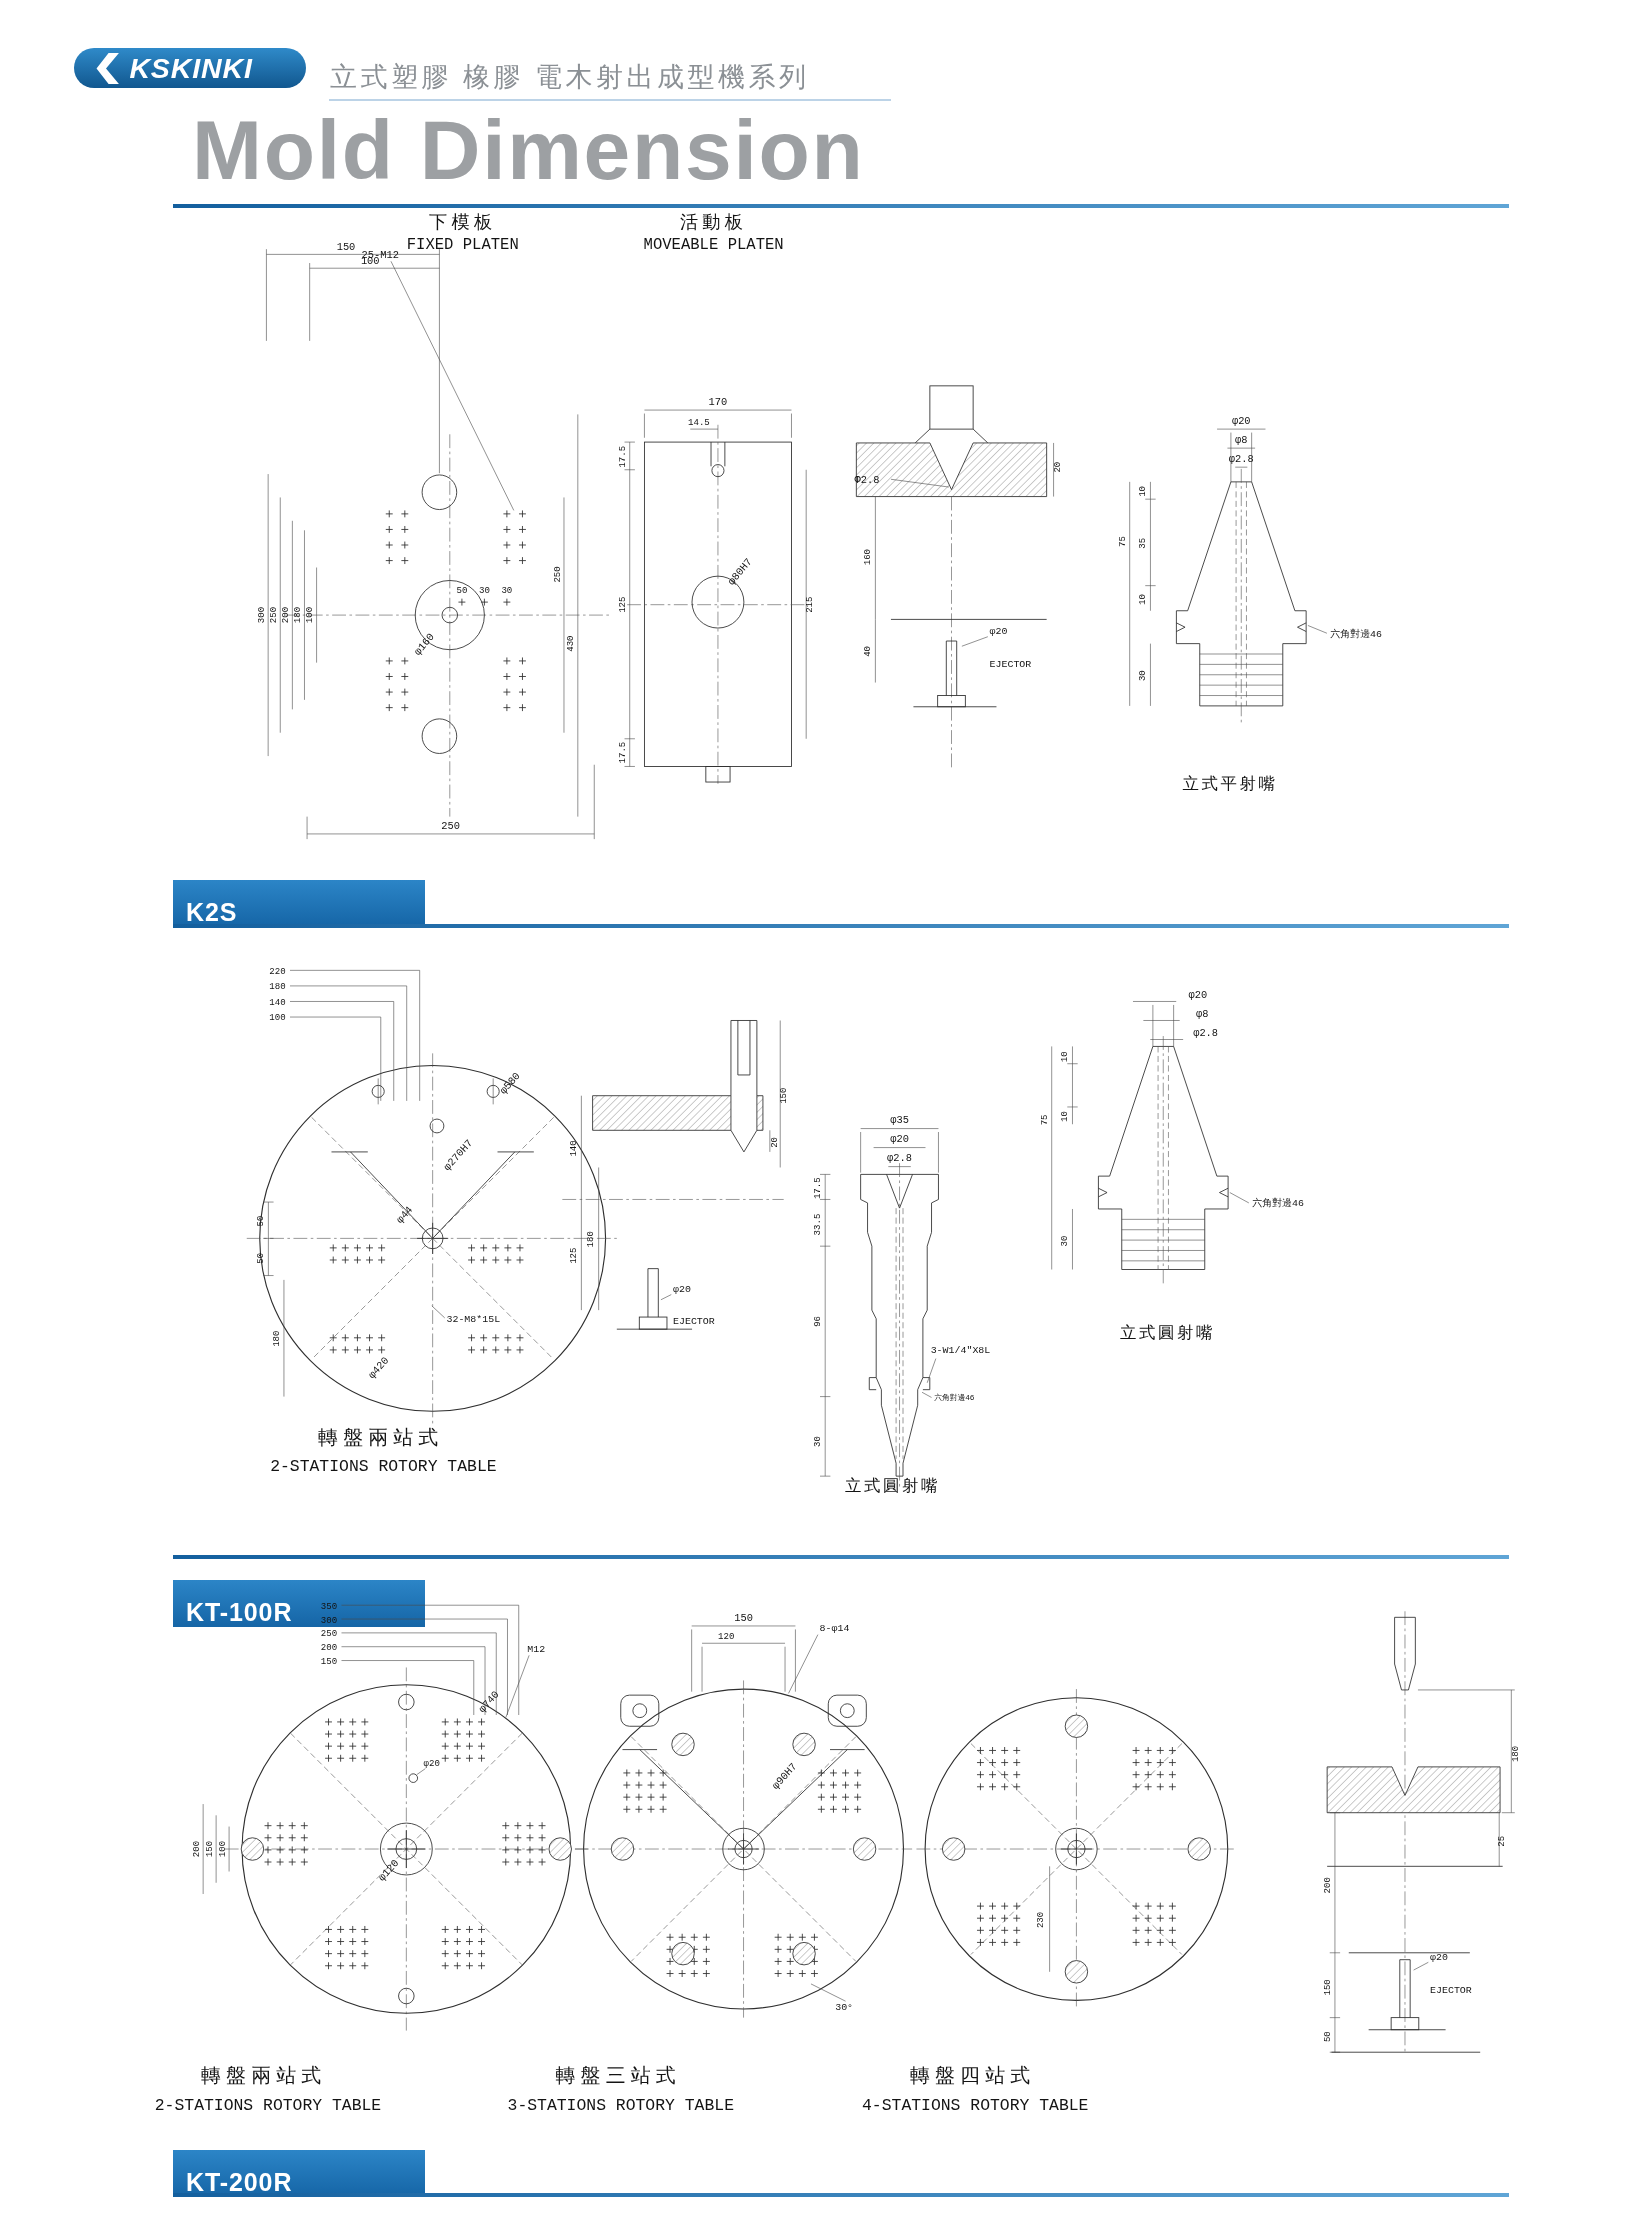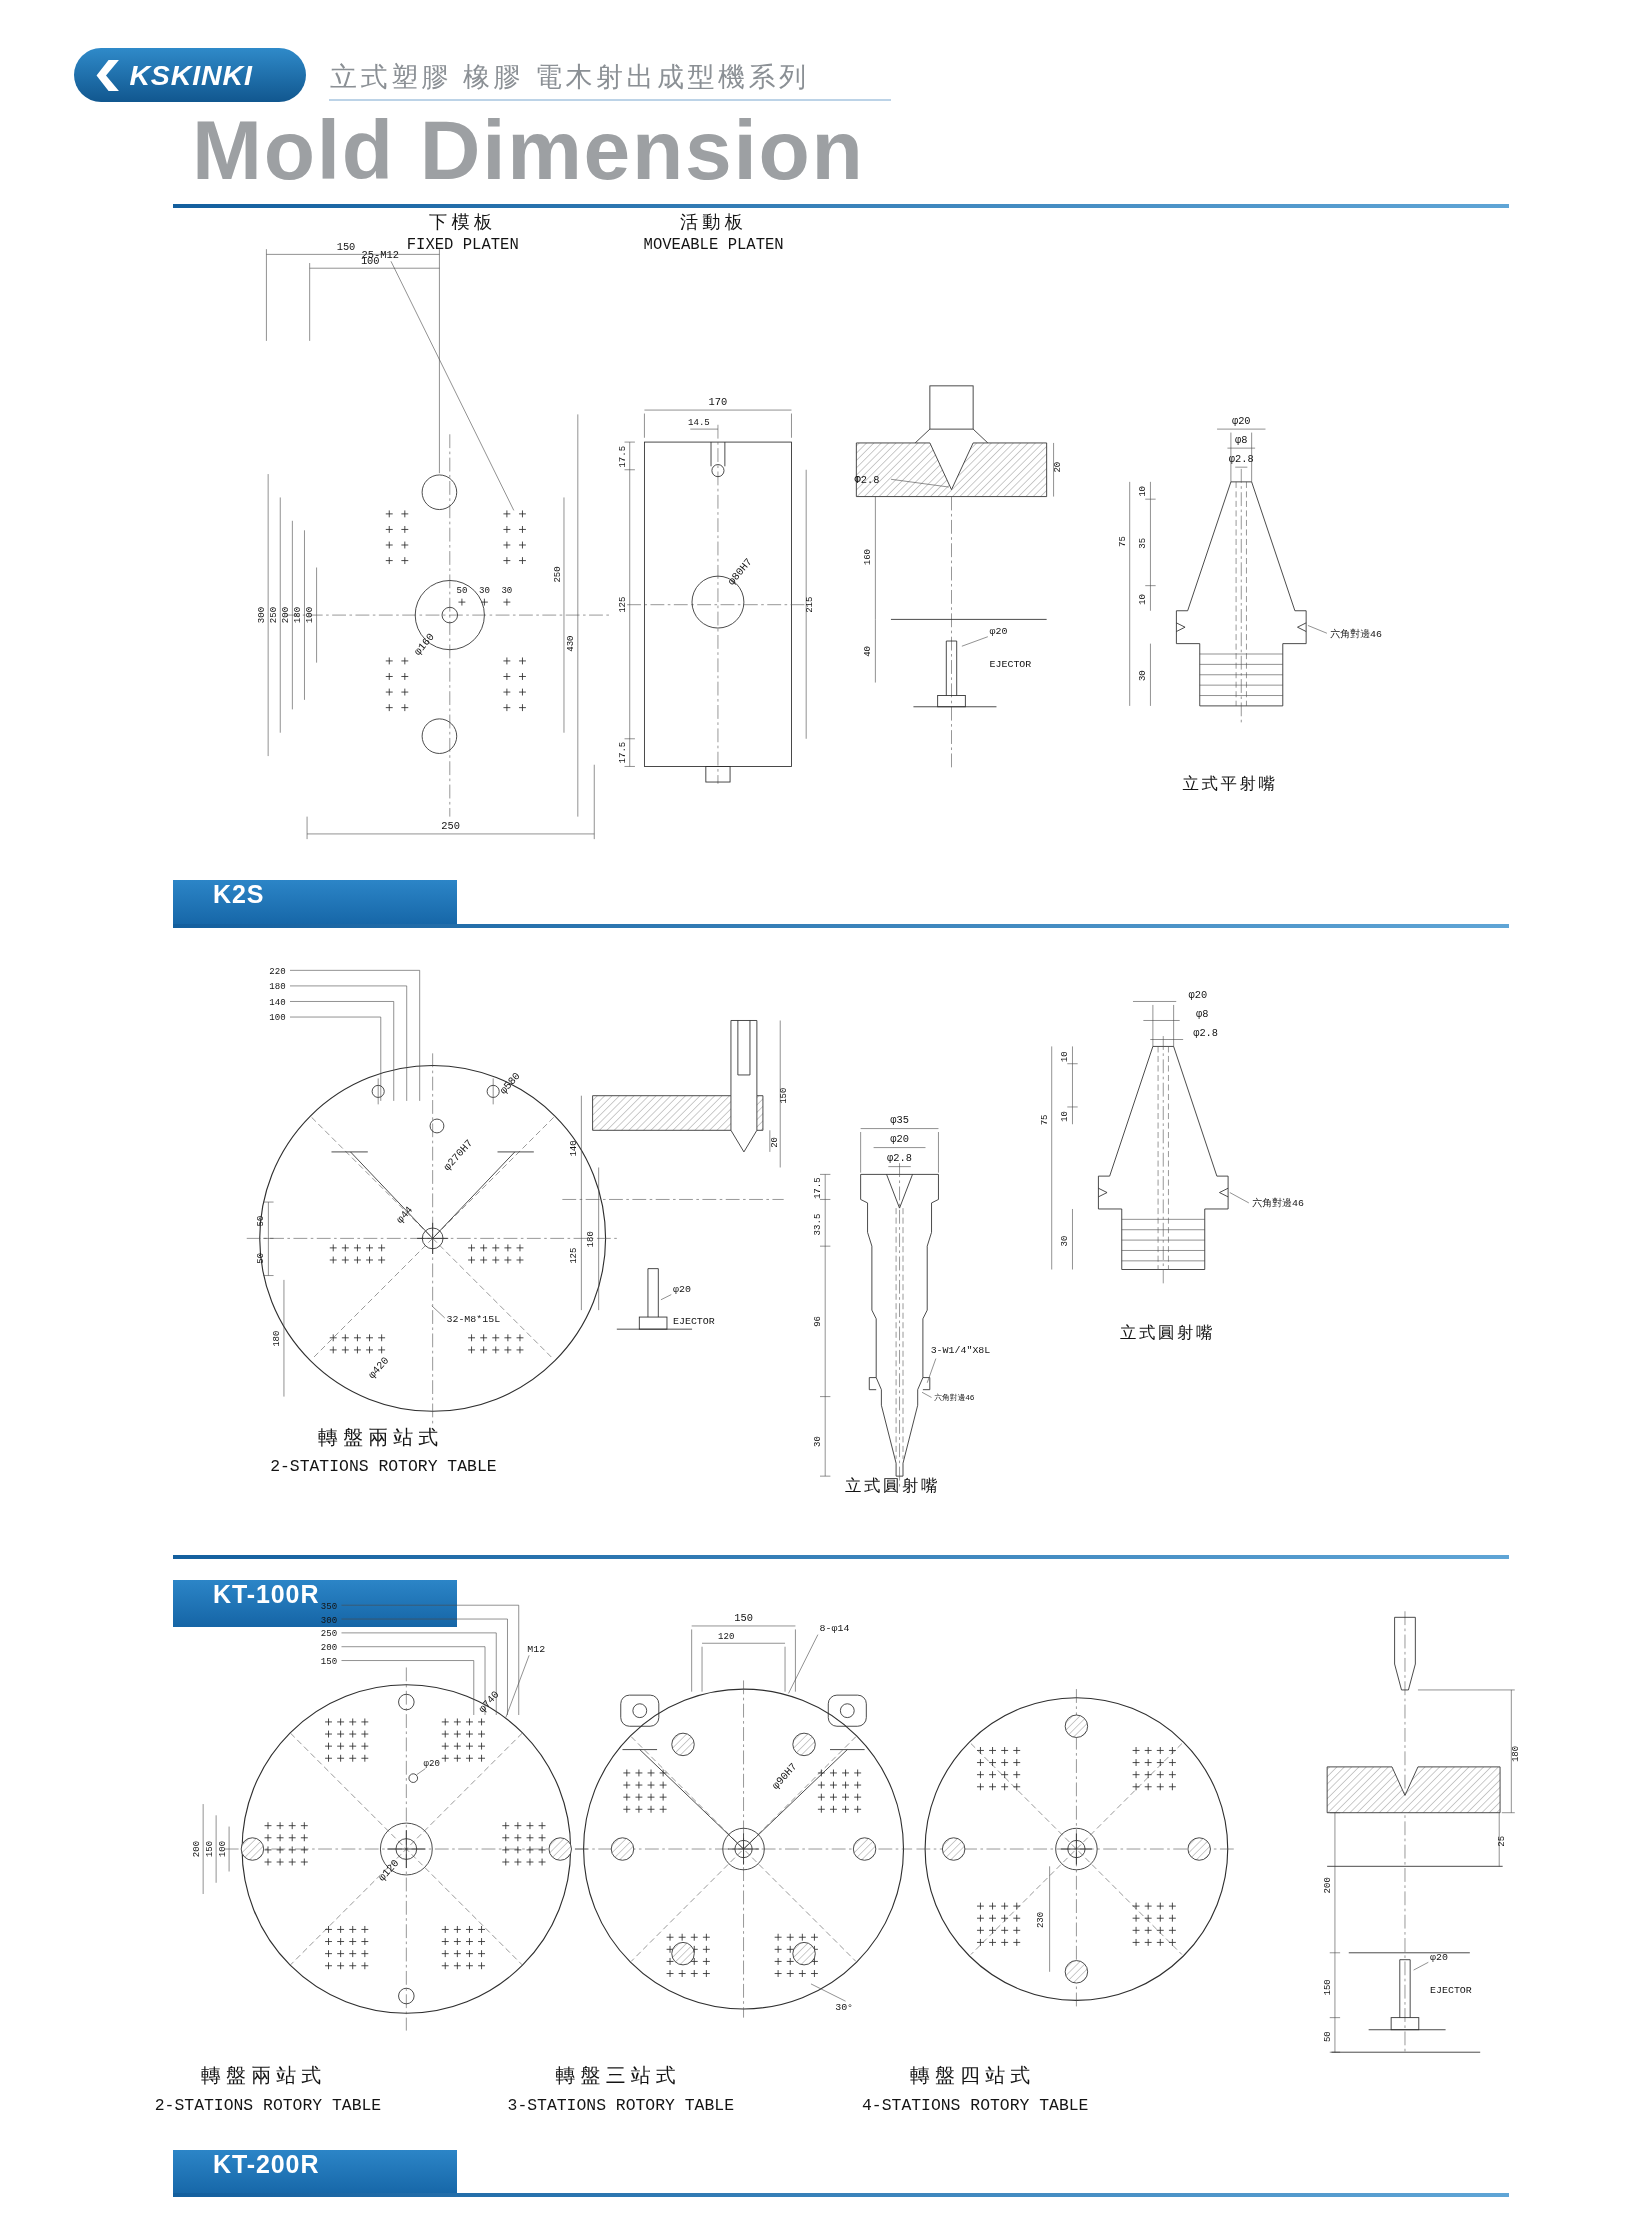--- a/index.html
+++ b/index.html
@@ -1,30 +1,30 @@
 <!DOCTYPE html>
 <html style="font-size:14px"><head>
 <meta charset="utf-8">
 <style>
   html,body{margin:0;padding:0;background:#fff}
   .page{position:relative;width:1646px;height:2216px;background:#fff;overflow:hidden;
         font-family:"Liberation Sans",sans-serif}
   .abs{position:absolute}
   
-  .logo{position:absolute;left:74px;top:48px;width:232px;height:54px;border-radius:28px;
+  .logo{position:absolute;left:74px;top:48px;width:232px;height:40px;border-radius:28px;
         background:linear-gradient(180deg,#2f8ac9,#11578f);display:flex;align-items:center;
         gap:10.4px;padding:0 19px;box-sizing:border-box}
   .logo-text{color:#fff;font-weight:700;font-style:italic;font-size:28.5px;letter-spacing:0.9px}
   .subtitle{position:absolute;left:330px;top:59px;font-size:27px;color:#8b9095;letter-spacing:3.5px}
   .hrule{position:absolute;left:329px;top:99px;width:562px;height:1.7px;background:#bcd3e7}
   .title{position:absolute;left:192px;top:102px;font-weight:700;font-size:84px;color:#9da0a3;letter-spacing:1.7px}
   .rule{position:absolute;left:173px;width:1336px;height:3.5px;background:linear-gradient(90deg,#135f9e,#5fa5d6)}
-  .badge{position:absolute;left:173px;width:284px;height:47px;background:linear-gradient(180deg,#2c85c7,#1565a6);
-         color:#fff;font-weight:700;font-size:25px;display:flex;align-items:flex-start;
-         padding-left:40px;box-sizing:border-box;letter-spacing:0.9px}
+  .badge{position:absolute;left:173px;width:252px;height:47px;background:linear-gradient(180deg,#2c85c7,#1565a6);
+         color:#fff;font-weight:700;font-size:25px;display:flex;align-items:flex-end;
+         padding-left:13px;box-sizing:border-box;letter-spacing:0.9px}
   
   .ln{stroke:#2f2f2f;stroke-width:1;fill:none}
   .lnb{stroke:#2f2f2f;stroke-width:1.3;fill:none}
   .lnt{stroke:#4a4a4a;stroke-width:.7;fill:none}
   .lnf{stroke:#2f2f2f;stroke-width:1}
   .cl{stroke:#555;stroke-width:.7;fill:none;stroke-dasharray:16 4 3 4}
   .dsh{stroke:#555;stroke-width:.7;fill:none;stroke-dasharray:7 4}
   
   text{fill:#141414}
   .zh{font:21px "Liberation Sans",sans-serif;letter-spacing:5px}

